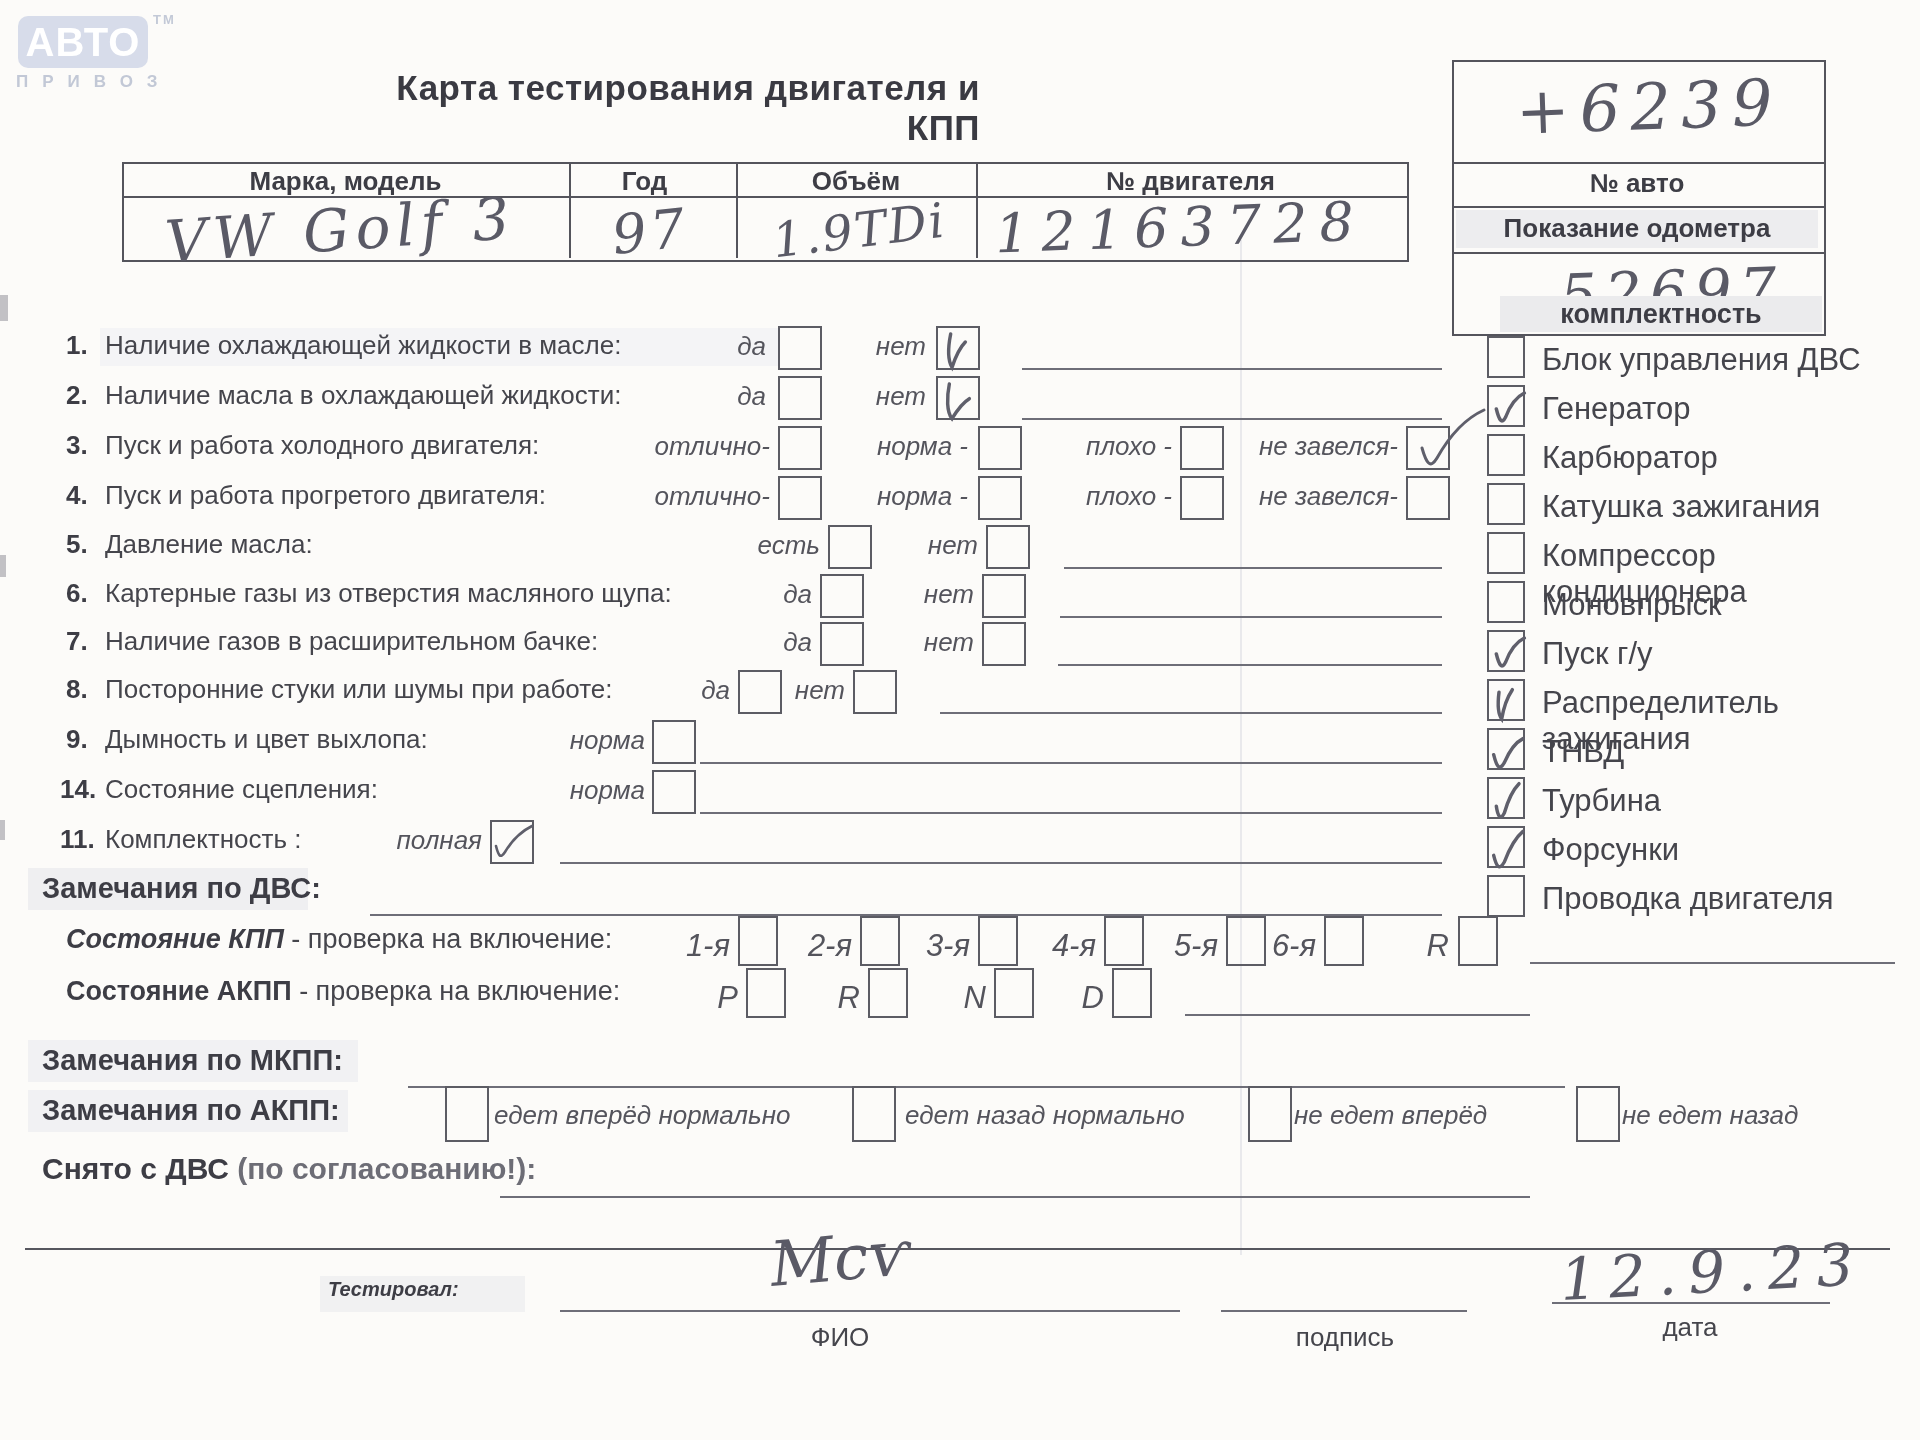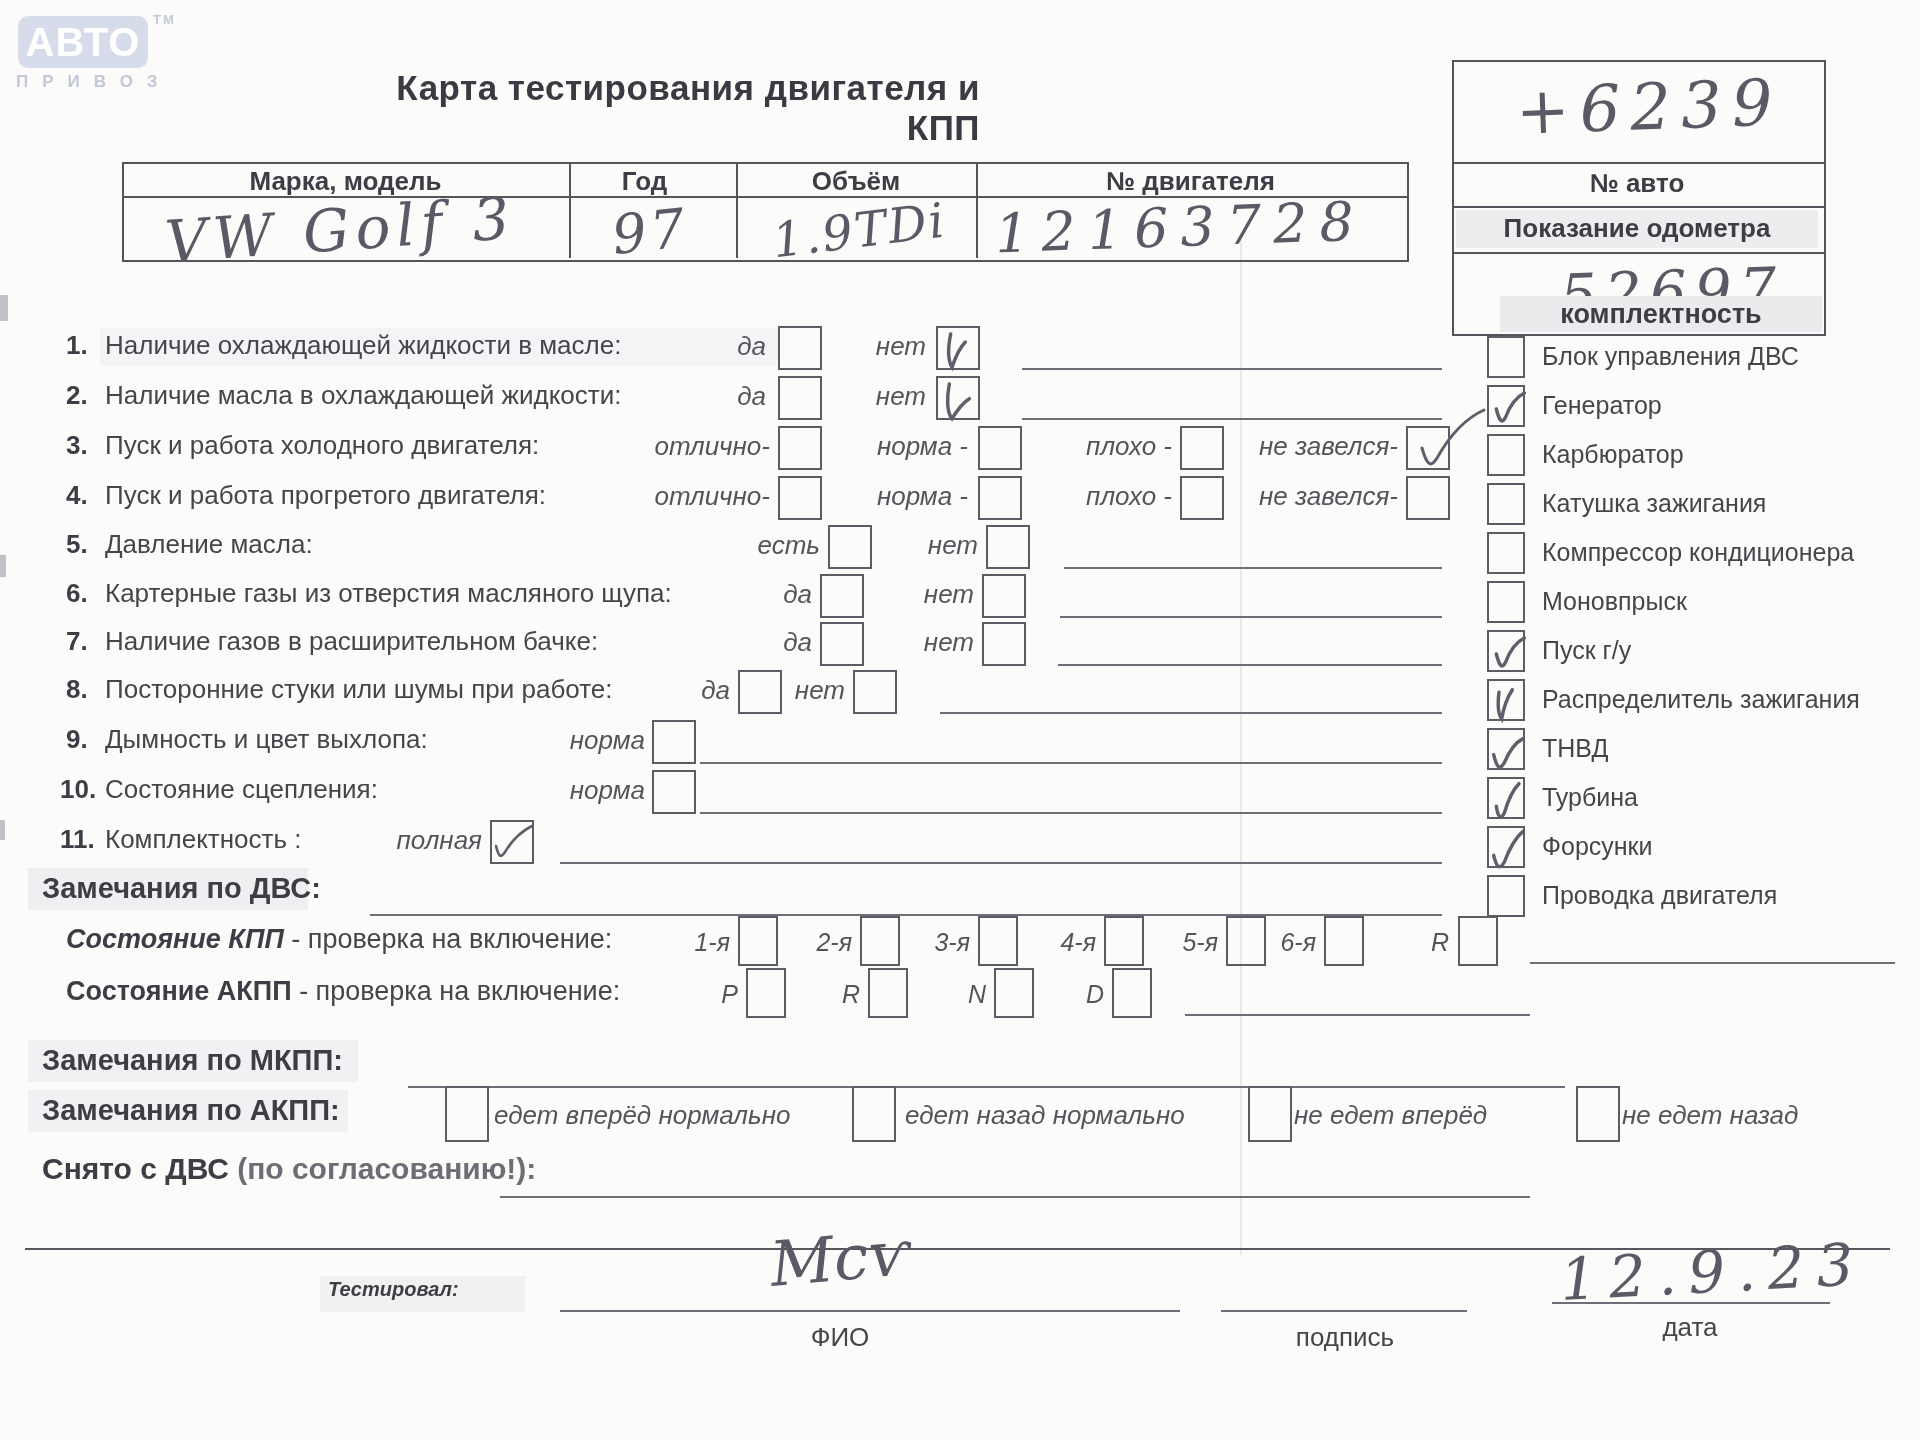--- a/index.html
+++ b/index.html
@@ -11,21 +11,21 @@
   }
   .abs{position:absolute;}
   
   .logo-box{position:absolute;left:18px;top:16px;width:130px;height:52px;background:#d7dcea;border-radius:10px;
     display:flex;align-items:center;justify-content:center;}
   .logo-brand{font-weight:bold;font-size:40px;color:#ffffff;letter-spacing:1px;font-family:"Liberation Sans",sans-serif;}
   .logo-tm{position:absolute;left:153px;top:12px;font-size:13px;color:#c3c9d7;font-weight:bold;letter-spacing:2px;}
   .logo-sub{position:absolute;left:16px;top:72px;width:136px;text-align:justify;font-size:17px;color:#c2c8d6;letter-spacing:14px;font-weight:bold;}
   
   .t26{font-size:26px;}
-  .t25{font-size:25px;}
+  .t25{font-size:31px;}
   .bold{font-weight:bold;color:#3d3d45;}
   .it{font-style:italic;color:#54545c;}
   .title{font-size:35px;font-weight:bold;color:#3a3a42;letter-spacing:0.5px;}
   .cell-h{font-weight:bold;font-size:26px;color:#3d3d45;text-align:center;}
   
   .frame{position:absolute;border:2px solid #54545c;background:transparent;}
   .vline{position:absolute;width:2px;background:#54545c;}
   .hline{position:absolute;height:2px;background:#54545c;}
   .fline{position:absolute;height:2px;background:#6e6e78;}
   
@@ -219,21 +219,21 @@
 <span class="abs t26 it" style="left:790px;top:675px;width:55px;text-align:right;">нет</span>
 <span class="cb" style="left:853px;top:670px;"></span>
 <div class="fline" style="left:940px;top:712px;width:502px;"></div>
 
 <span class="abs t26 bold" style="left:66px;top:724px;">9.</span>
 <span class="abs t26" style="left:105px;top:724px;">Дымность и цвет выхлопа:</span>
 <span class="abs t26 it" style="left:560px;top:725px;width:85px;text-align:right;">норма</span>
 <span class="cb" style="left:652px;top:720px;"></span>
 <div class="fline" style="left:700px;top:762px;width:742px;"></div>
 
-<span class="abs t26 bold" style="left:60px;top:774px;">10.</span>
+<span class="abs t26 bold" style="left:60px;top:774px;">14.</span>
 <span class="abs t26" style="left:105px;top:774px;">Состояние сцепления:</span>
 <span class="abs t26 it" style="left:560px;top:775px;width:85px;text-align:right;">норма</span>
 <span class="cb" style="left:652px;top:770px;"></span>
 <div class="fline" style="left:700px;top:812px;width:742px;"></div>
 
 <span class="abs t26 bold" style="left:60px;top:824px;">11.</span>
 <span class="abs t26" style="left:105px;top:824px;">Комплектность :</span>
 <span class="abs t26 it" style="left:395px;top:825px;width:87px;text-align:right;">полная</span>
 <span class="cb checked" style="left:490px;top:820px;">
     <svg class="tick" viewBox="0 0 48 44">

